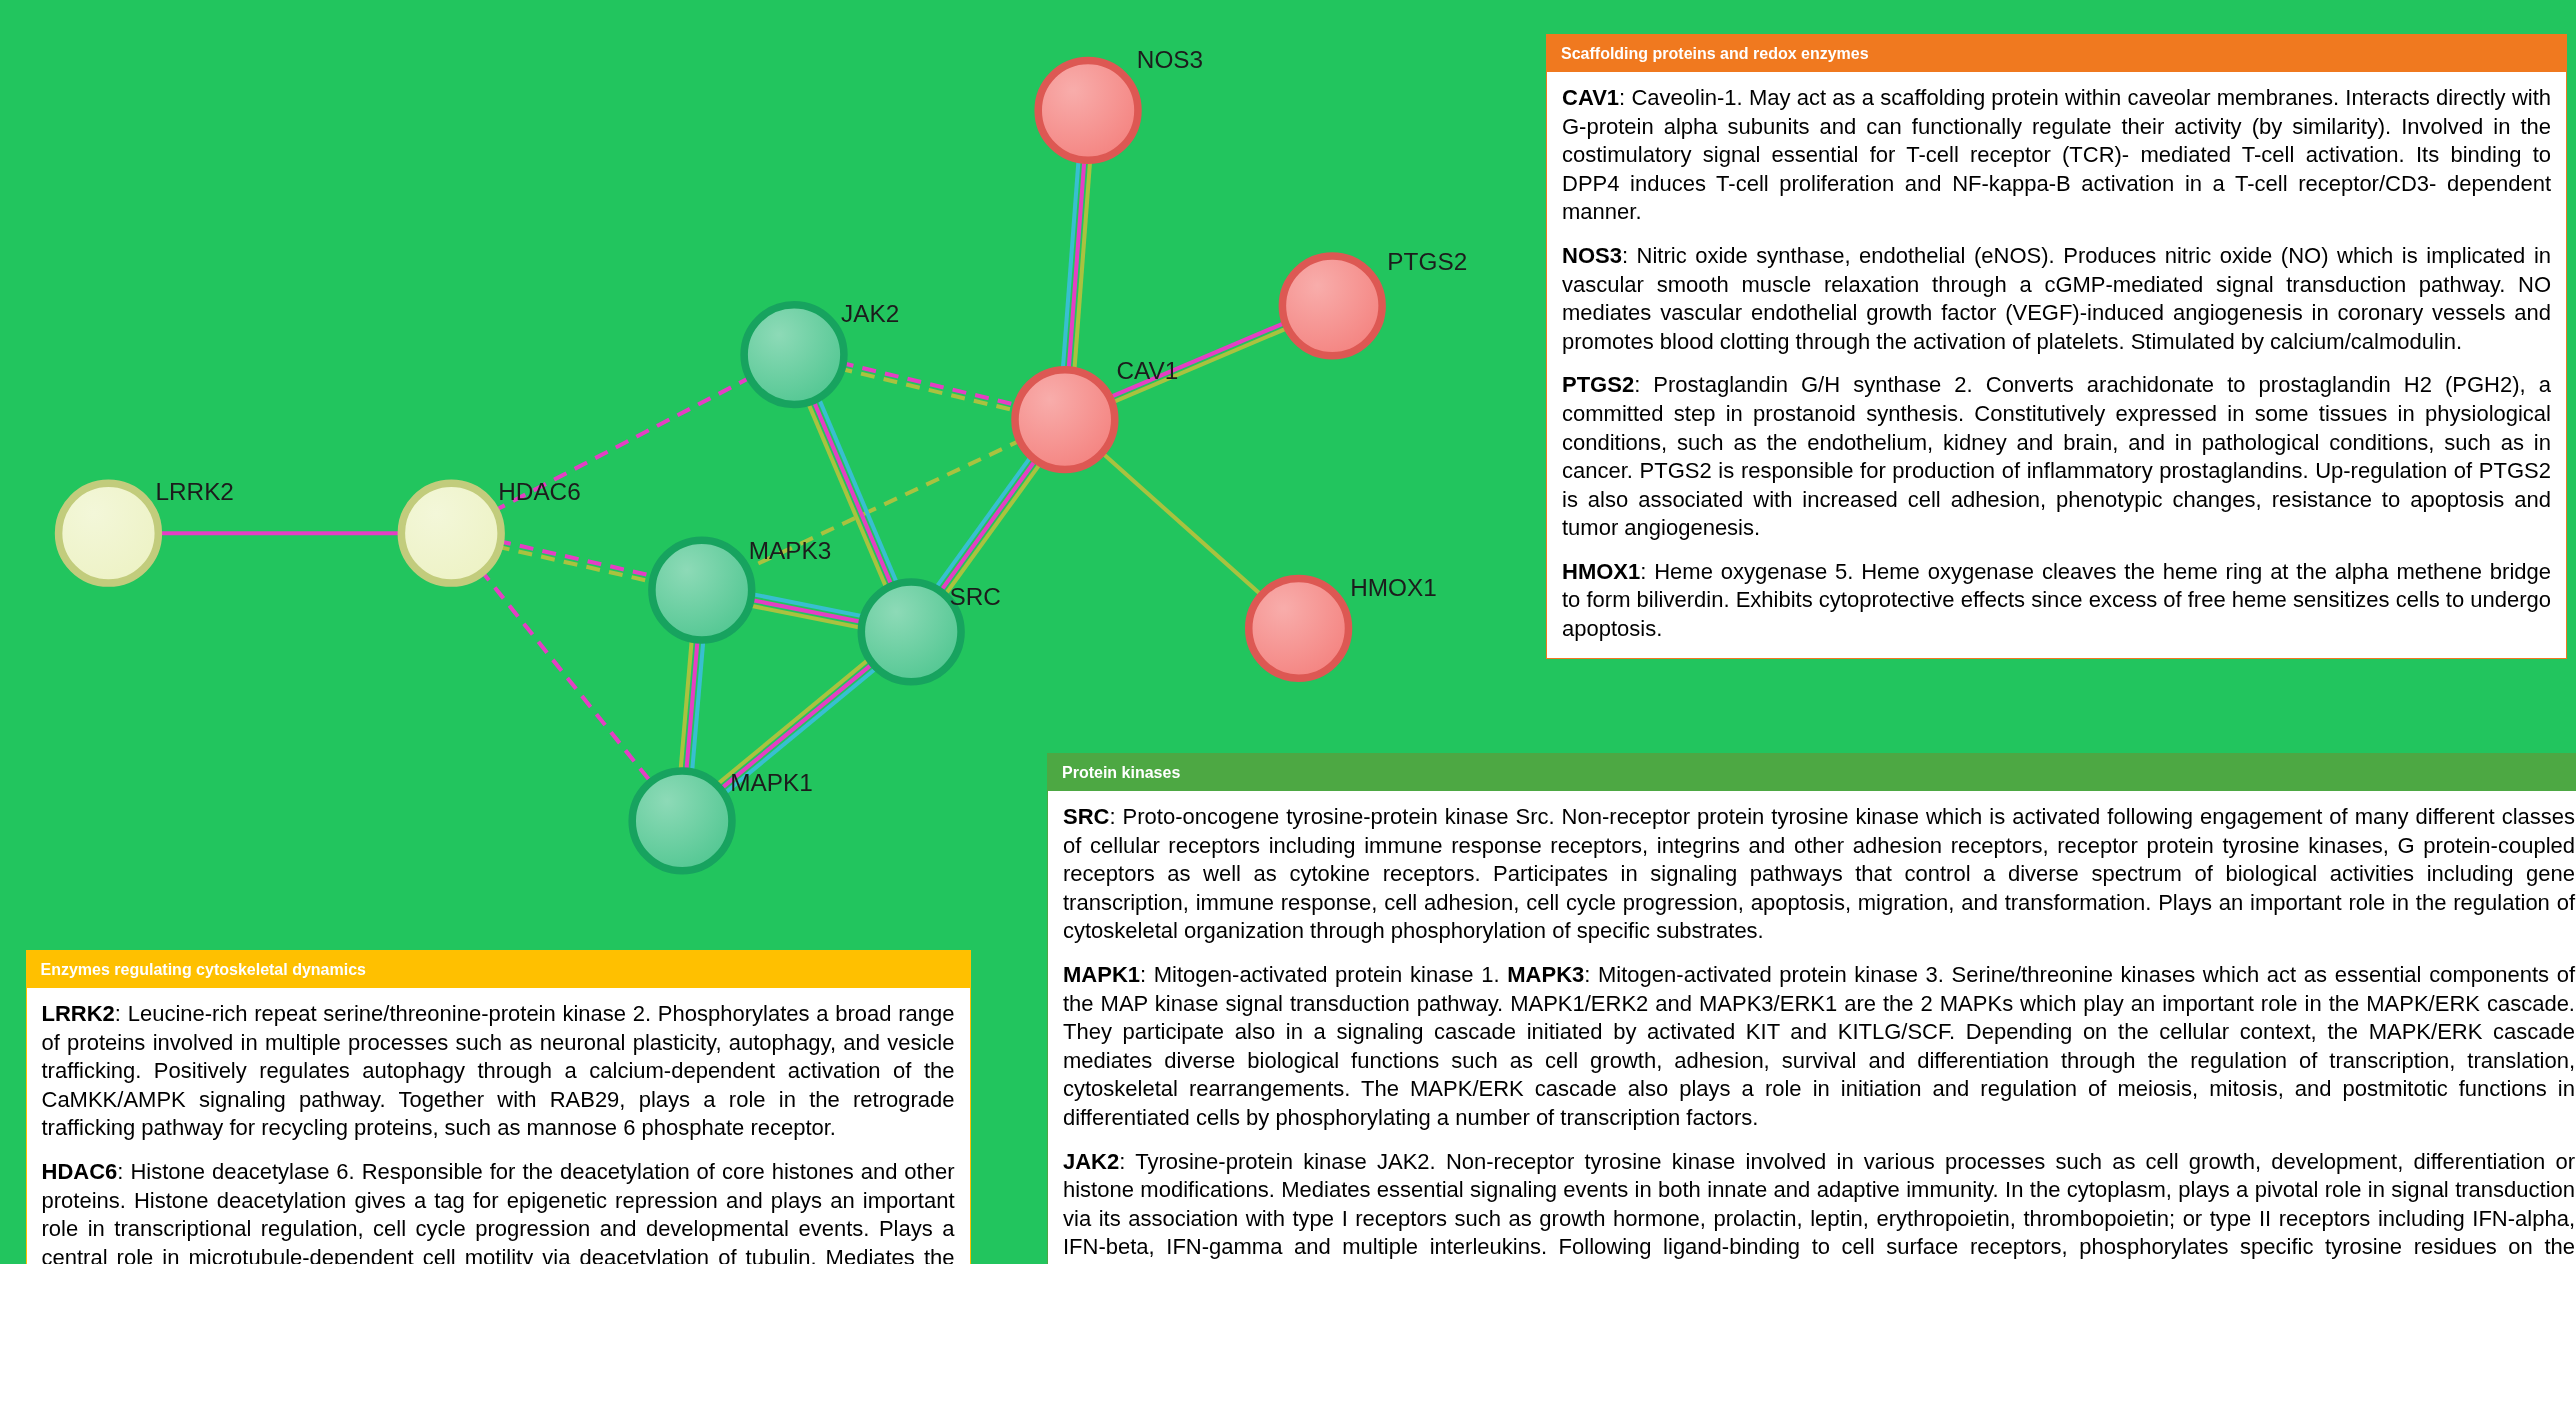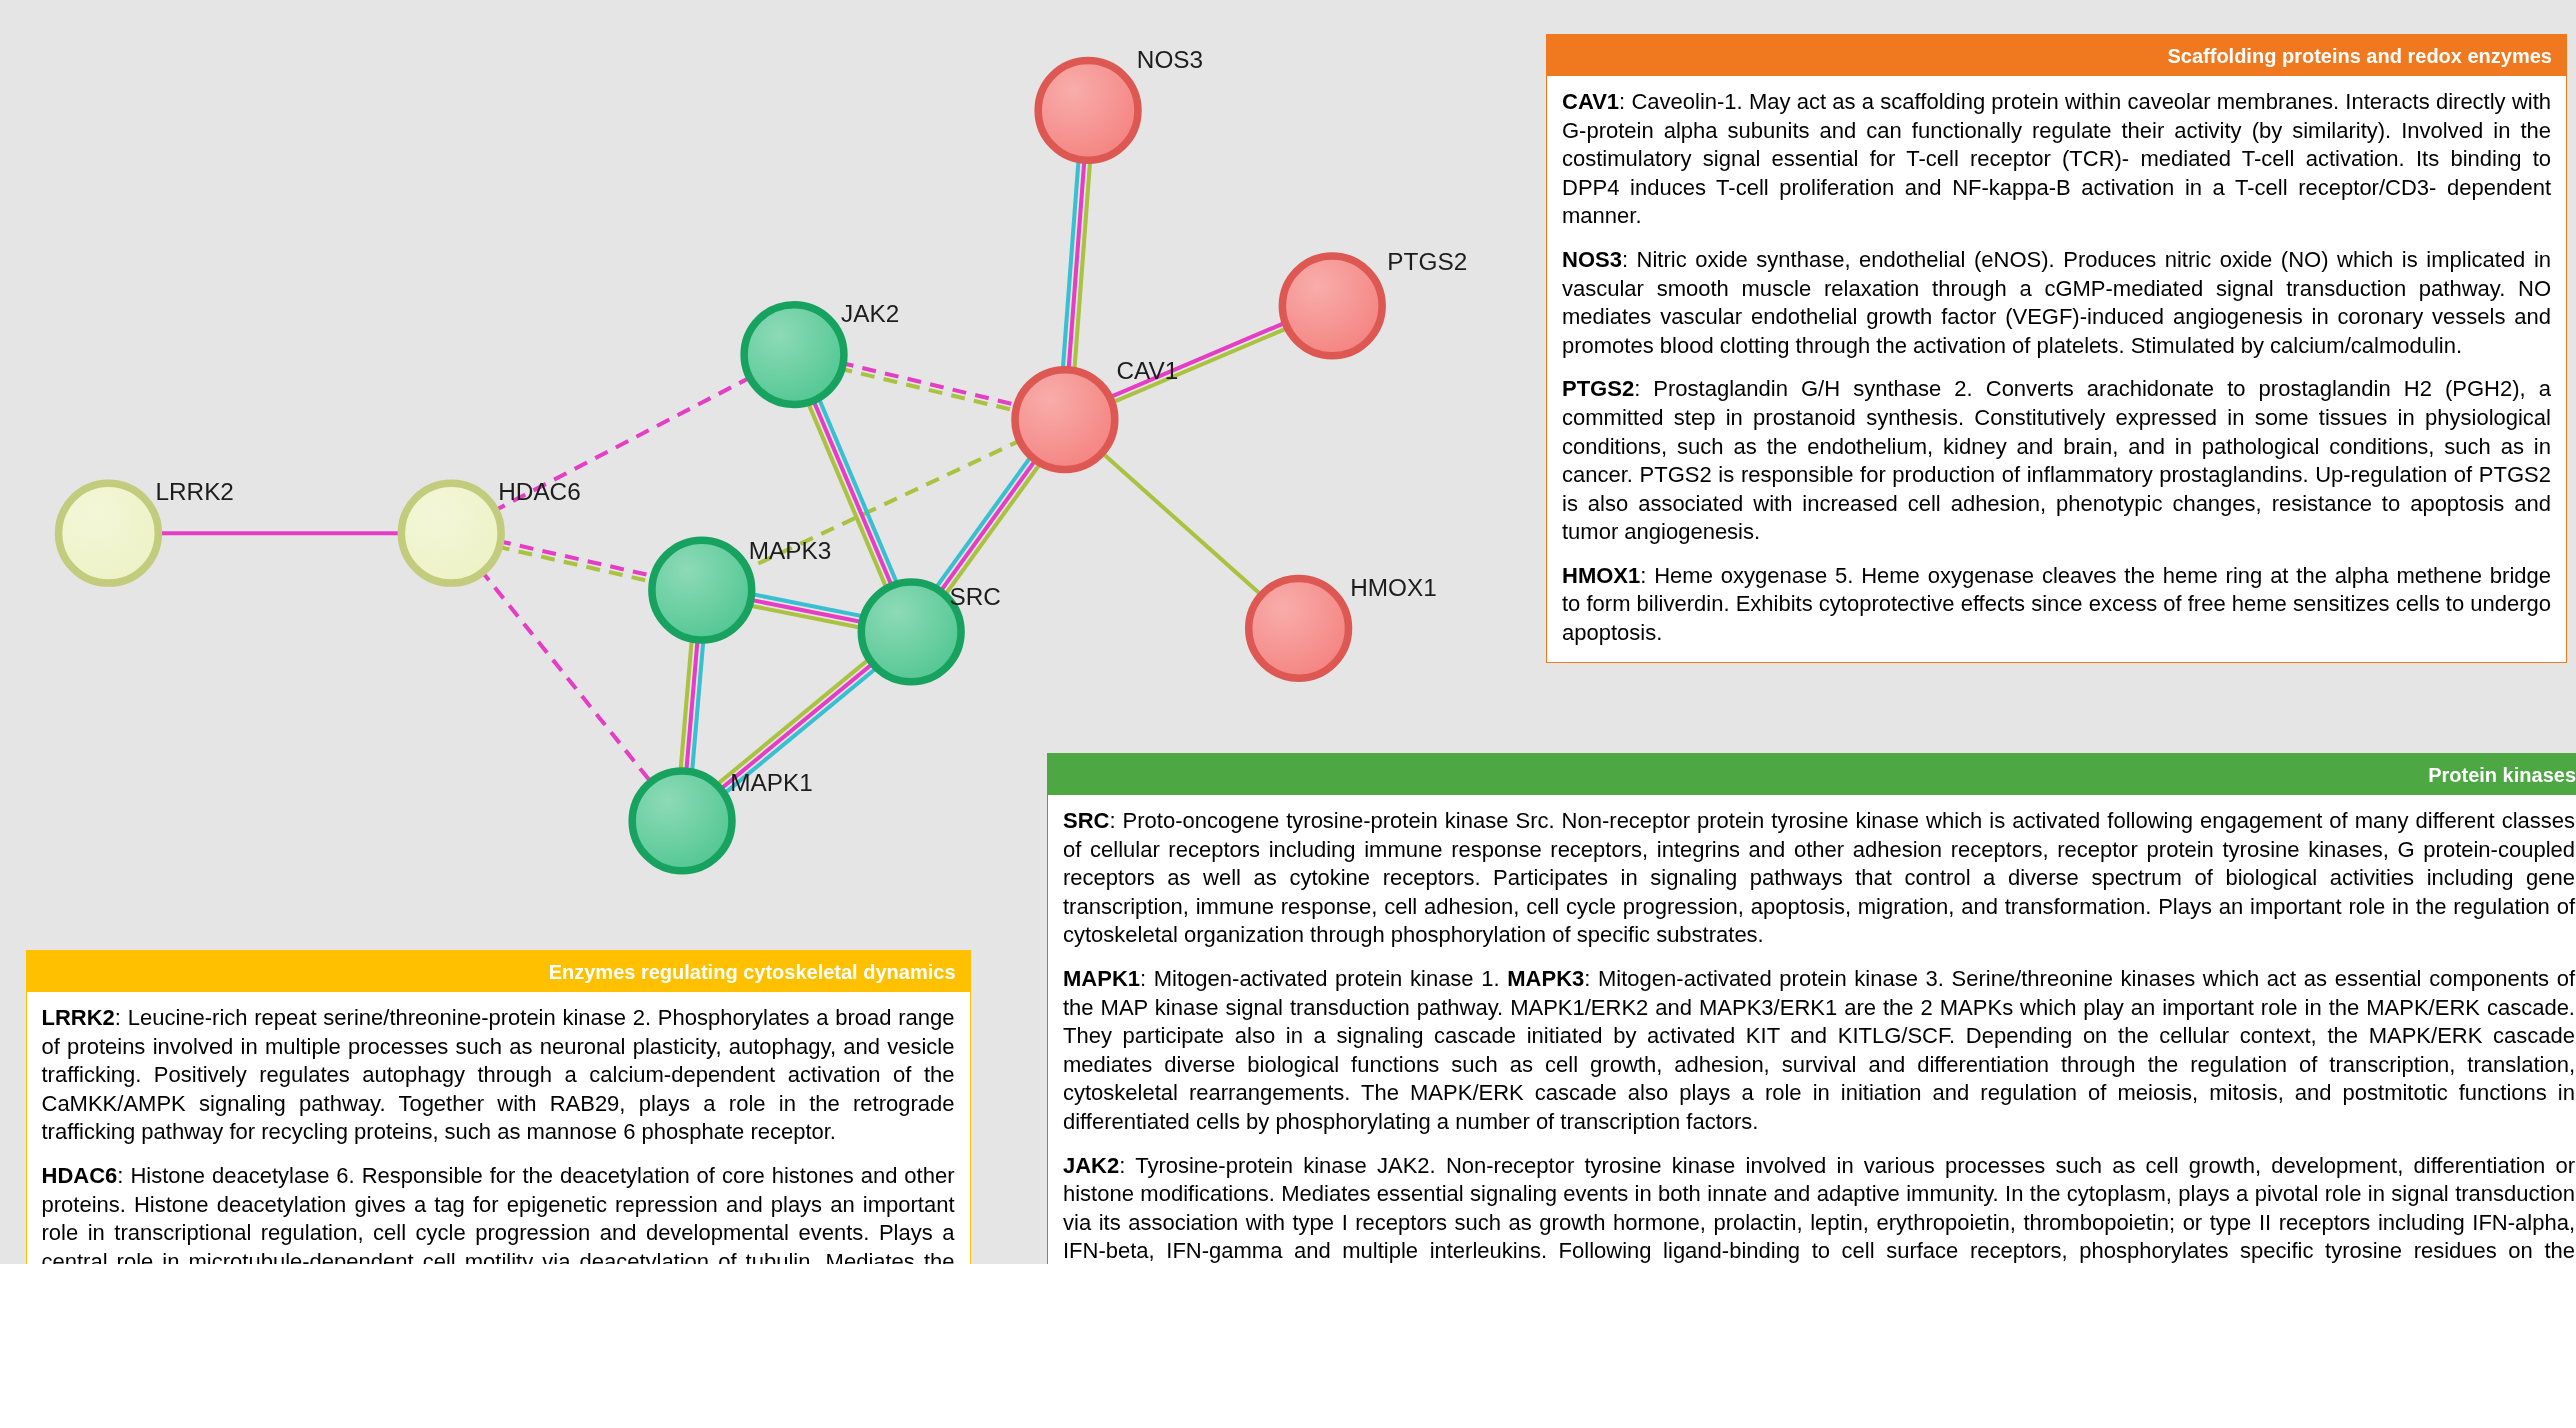--- a/index.html
+++ b/index.html
@@ -1,19 +1,19 @@
 <!DOCTYPE html>
 <html style="font-size:9.3px"><head>
 <meta charset="utf-8">
 <style>
   html,body{margin:0;padding:0;background:#ffffff;}
   .page{
     position:relative;
     width:2576px;height:1264px;
-    background:#e5e5e5;
+    background:#22c55e;
     font-family:"Liberation Sans",sans-serif;
     overflow:hidden;
   }
   .network{
     position:absolute;left:0;top:0;
     width:1566px;height:940px;
   }
   .node-label{
     font-family:"Liberation Sans",sans-serif;
     font-size:42px;
@@ -21,24 +21,23 @@
   }
   .panel{
     position:absolute;
     background:#ffffff;
     border:1.7px solid #cccccc;
     box-sizing:border-box;
   }
   .panel-header{
     color:#ffffff;
     font-weight:bold;
-    font-size:20px;
+    font-size:16px;
     line-height:1.0;
     padding:11px 14px 10.4px 14px;
-    text-align:right;
   }
   .panel-body{
     padding:11.6px 15px 14px 15px;
     font-size:22px;
     line-height:1.3;
     color:#000000;
     text-align:justify;
   }
   .entry{margin:0 0 15px 0;}
   .entry:last-child{margin-bottom:0;}

